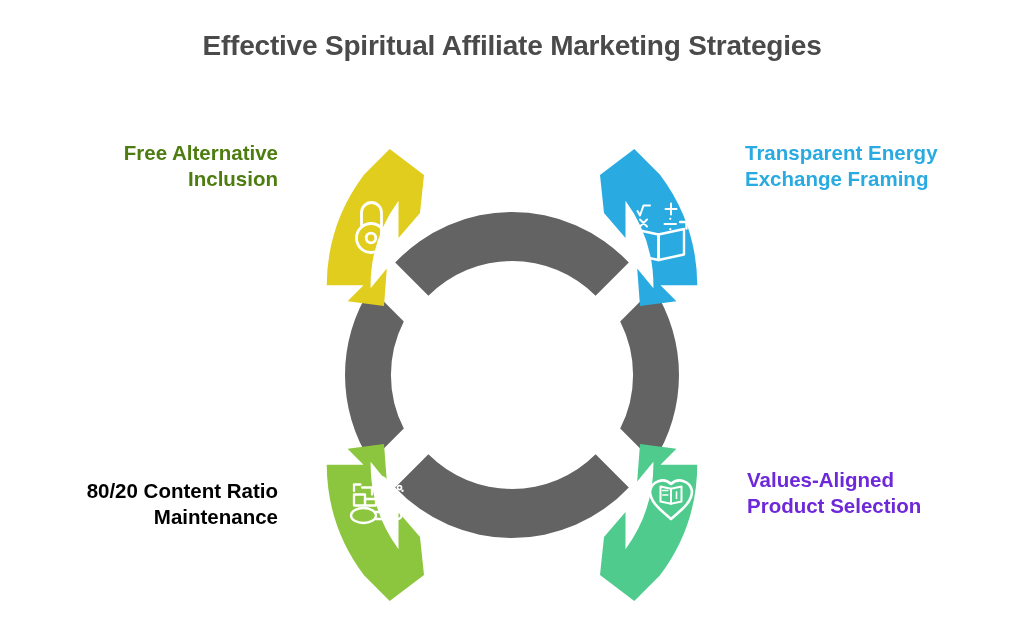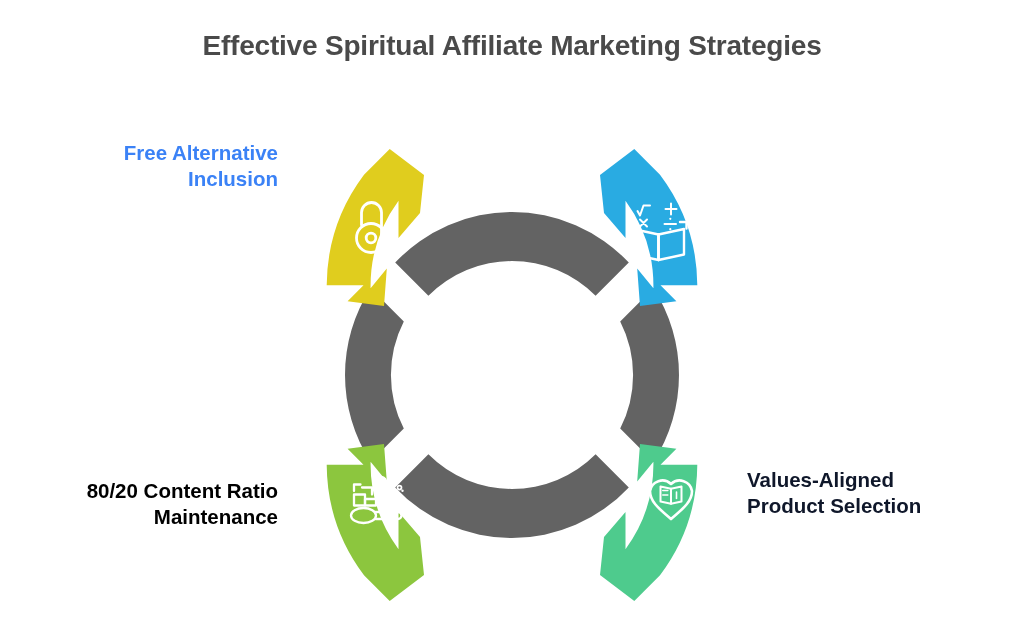--- a/index.html
+++ b/index.html
@@ -225,23 +225,25 @@
       <g fill="none" stroke="#ffffff" stroke-width="2.8" stroke-linecap="round" stroke-linejoin="round">
 
         <path d="M 361.5 225.0 L 361.5 212.5 a 10.0 10.0 0 0 1 20.0 0 L 381.5 237.0"></path>
 
         <circle cx="371.0" cy="238.0" r="14.5"></circle>
         <circle cx="371.0" cy="238.0" r="4.8"></circle>
       </g>
     </g>
   </svg>
 
-  <div class="label label-tl" style="color:#3b82f6">Free Alternative
+  <div class="label label-tl" style="color:#4d7c0f">Free Alternative
 Inclusion</div>
 
+  <div class="label label-tr" style="color:#29abe2">Transparent Energy
+Exchange Framing</div>
 
   <div class="label label-bl" style="color:#000000">80/20 Content Ratio
 Maintenance</div>
 
-  <div class="label label-br" style="color:#0f172a">Values-Aligned
+  <div class="label label-br" style="color:#6d28d9">Values-Aligned
 Product Selection</div>
 
 </div>
 
 </body></html>

